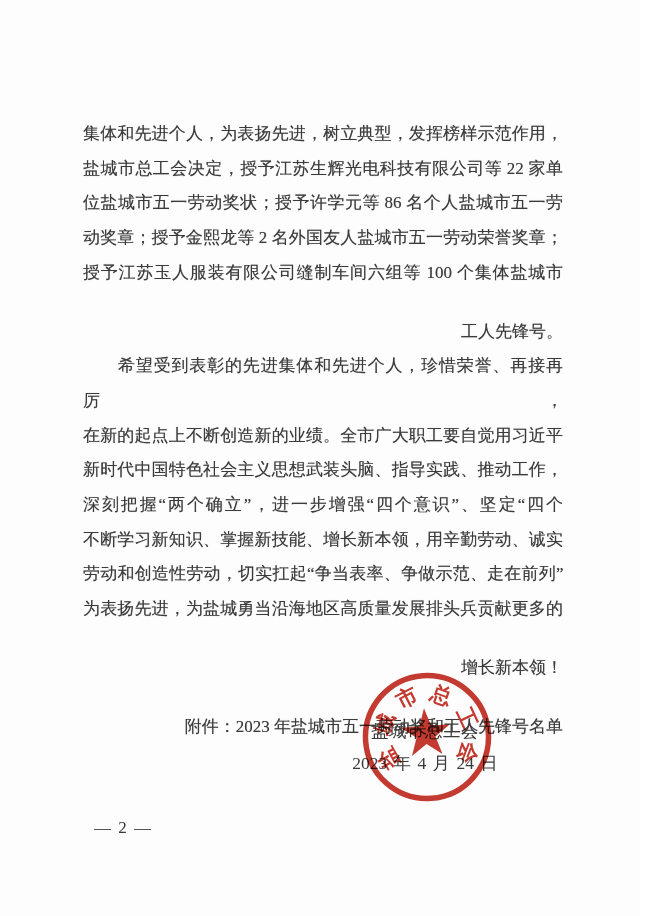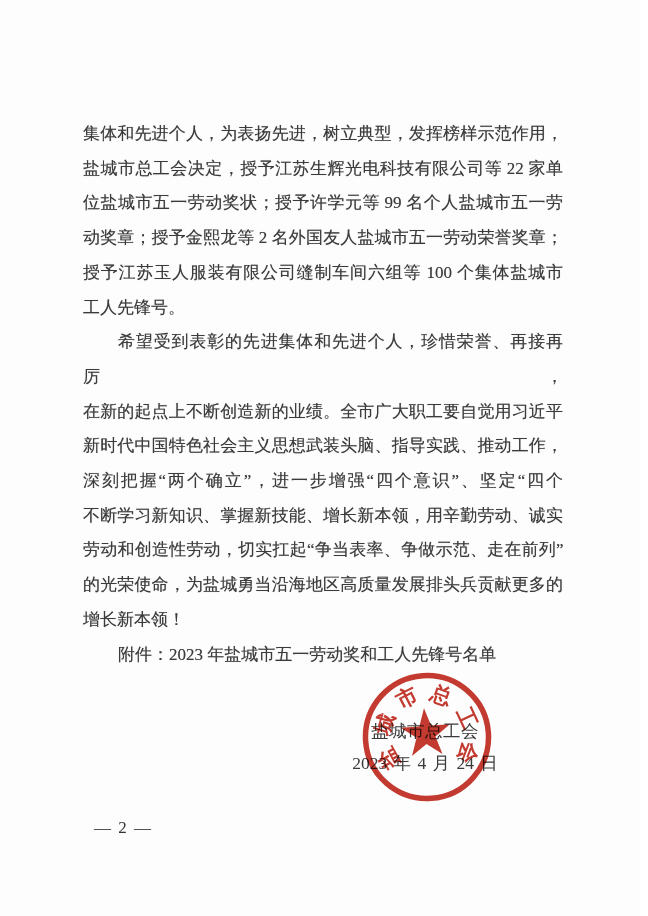--- a/index.html
+++ b/index.html
@@ -13,21 +13,21 @@
   }
   .body-text {
     position:absolute;
     left:83px; top:117px; width:480px;
     font-size:17px;
     line-height:34.7px;
     text-shadow:0 0 0.7px rgba(70,70,70,0.55);
   }
   .line { min-height:34.7px; }
   .fill  { text-align:justify; text-align-last:justify; }
-  .plain { text-align:left; }
+  .plain { text-align:right;margin-top:24px; }
   .indent { text-indent:35px; }
   .tight { letter-spacing:-0.6px; }
   .sig-org  { position:absolute; top:719px; left:285px; width:280px; text-align:center; font-size:17.5px; letter-spacing:0.5px; }
   .sig-date { position:absolute; top:751px; left:285px; width:280px; text-align:center; font-size:17.5px; word-spacing:2px; }
   .seal {
     position:absolute; left:359px; top:669px;
     width:136px; height:136px;
     mix-blend-mode:multiply;
     opacity:0.92;
     transform:rotate(-4deg);
@@ -45,31 +45,31 @@
   }
 </style>
 </head>
 <body>
 
 <div class="page">
 
   <div class="body-text">
     <div class="line fill">集体和先进个人，为表扬先进，树立典型，发挥榜样示范作用，</div>
     <div class="line fill">盐城市总工会决定，授予江苏生辉光电科技有限公司等 22 家单</div>
-    <div class="line fill">位盐城市五一劳动奖状；授予许学元等 99 名个人盐城市五一劳</div>
+    <div class="line fill">位盐城市五一劳动奖状；授予许学元等 86 名个人盐城市五一劳</div>
     <div class="line fill">动奖章；授予金熙龙等 2 名外国友人盐城市五一劳动荣誉奖章；</div>
     <div class="line fill">授予江苏玉人服装有限公司缝制车间六组等 100 个集体盐城市</div>
     <div class="line plain">工人先锋号。</div>
     <div class="line fill indent">希望受到表彰的先进集体和先进个人，珍惜荣誉、再接再厉，</div>
     <div class="line fill">在新的起点上不断创造新的业绩。全市广大职工要自觉用习近平</div>
     <div class="line fill">新时代中国特色社会主义思想武装头脑、指导实践、推动工作，</div>
     <div class="line fill">深刻把握“两个确立”，进一步增强“四个意识”、坚定“四个</div>
     <div class="line fill">不断学习新知识、掌握新技能、增长新本领，用辛勤劳动、诚实</div>
     <div class="line fill tight">劳动和创造性劳动，切实扛起“争当表率、争做示范、走在前列”</div>
-    <div class="line fill">的光荣使命，为盐城勇当沿海地区高质量发展排头兵贡献更多的</div>
+    <div class="line fill">为表扬先进，为盐城勇当沿海地区高质量发展排头兵贡献更多的</div>
     <div class="line plain">增长新本领！</div>
     <div class="line plain indent">附件：2023 年盐城市五一劳动奖和工人先锋号名单</div>
   </div>
 
   <div class="sig-org">盐城市总工会</div>
   <div class="sig-date">2023 年 4 月 24 日</div>
 
   <svg class="seal" viewBox="0 0 136 136">
     <circle cx="68" cy="68" r="61.5" fill="none" stroke="#c02a1e" stroke-width="5.5"></circle>
     <g>

